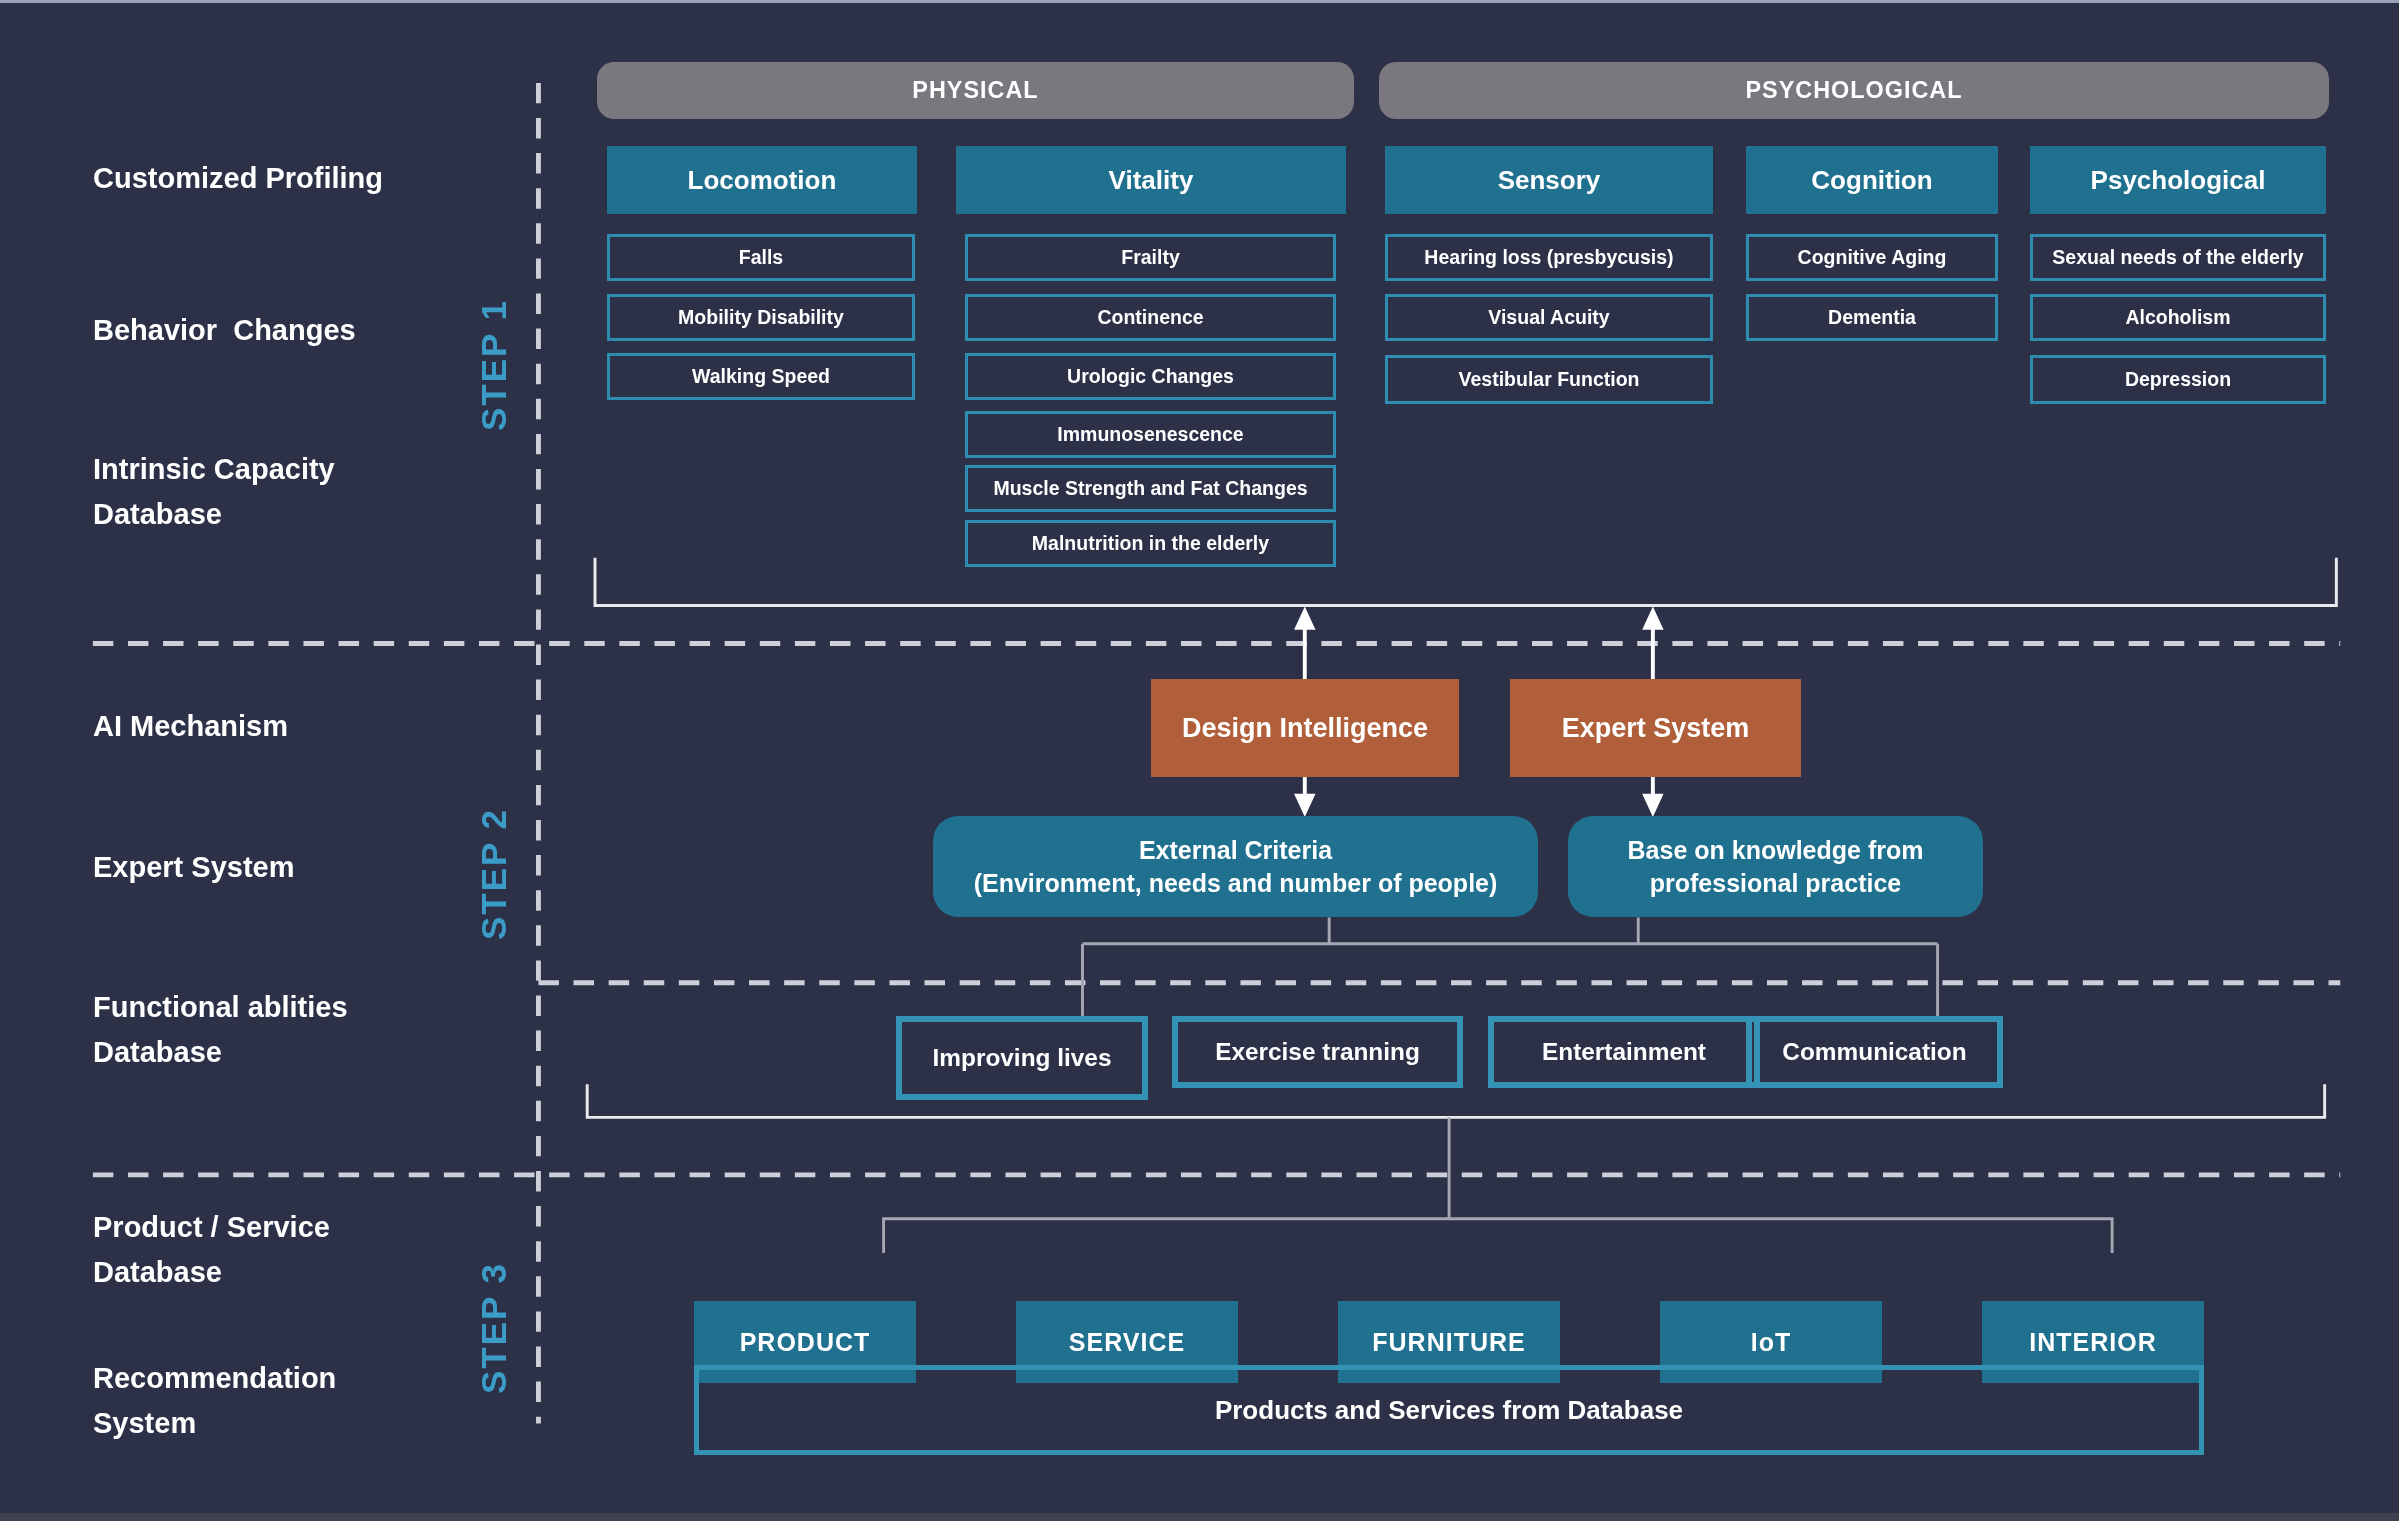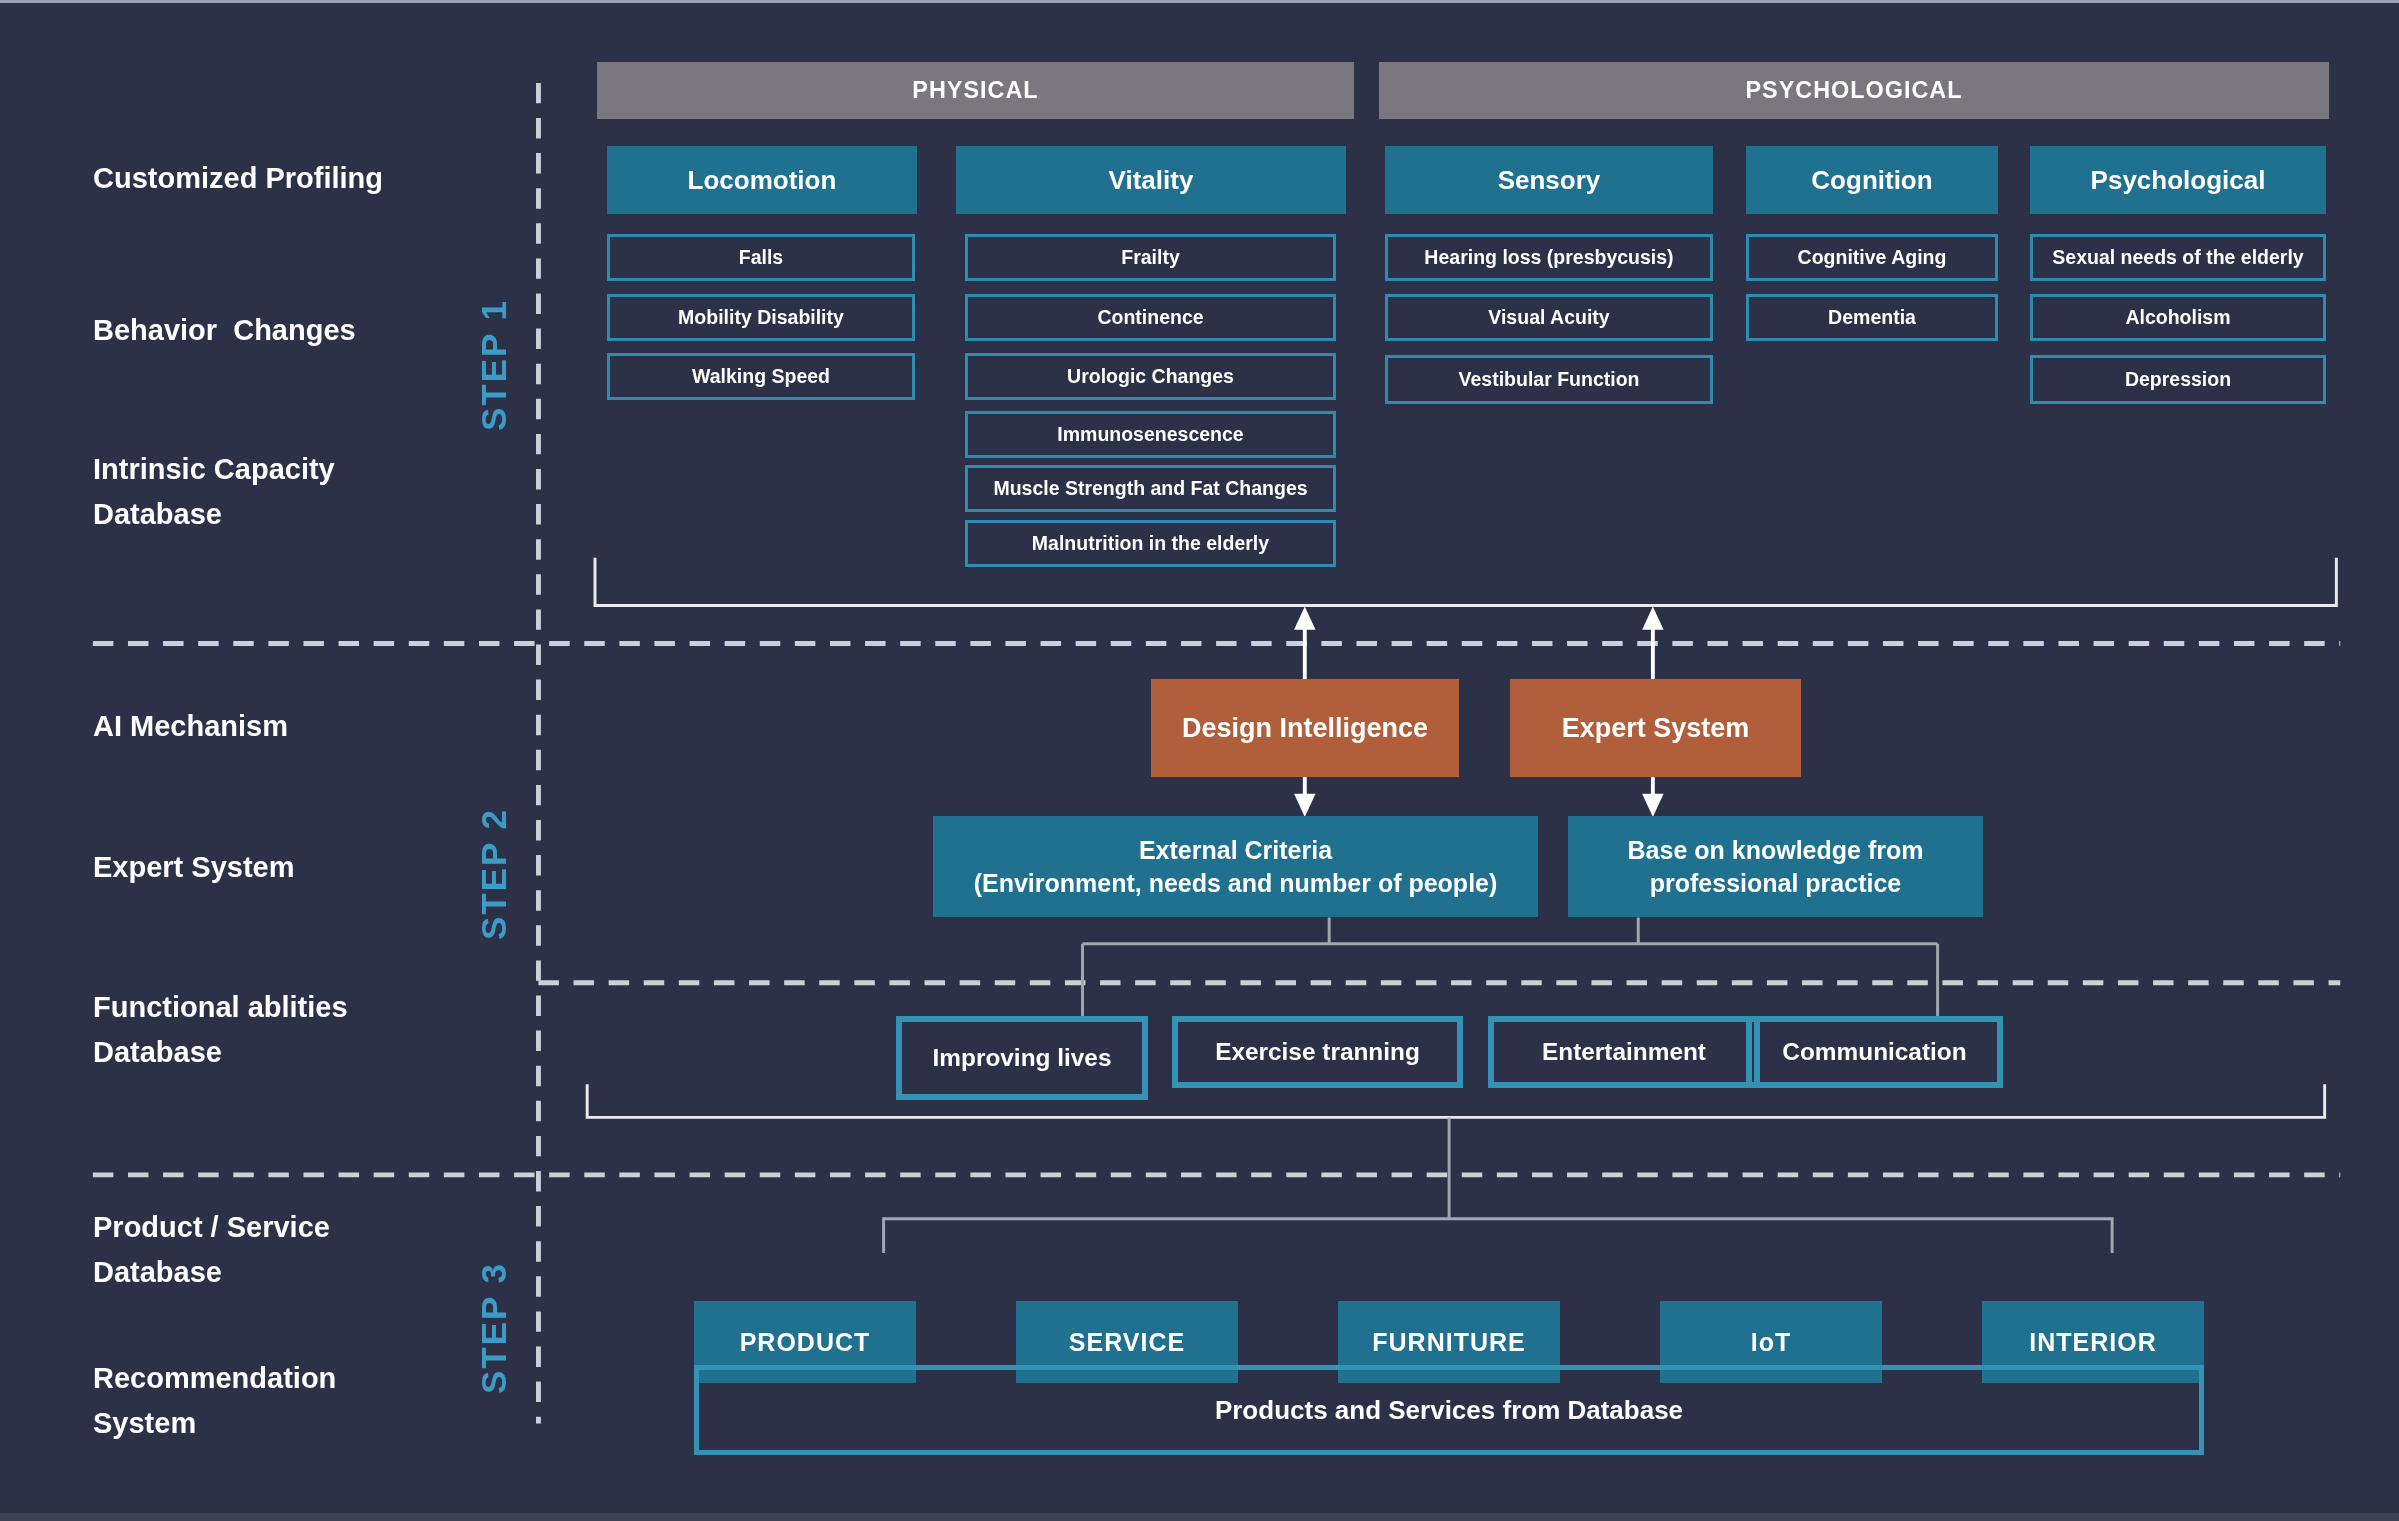--- a/index.html
+++ b/index.html
@@ -14,25 +14,25 @@
     font-family:"Liberation Sans", sans-serif; color:var(--text); overflow:hidden;
   }
   #lines{position:absolute;left:0;top:0;pointer-events:none;}
   .dash{stroke:var(--dash);stroke-width:5;stroke-dasharray:21 15;fill:none;}
   .wline{stroke:var(--wline);stroke-width:3;fill:none;}
   .gline{stroke:var(--gline);stroke-width:3;fill:none;}
   .aline{stroke:#ffffff;stroke-width:4;fill:none;}
   .ahead{fill:#ffffff;}
   .abs{position:absolute;box-sizing:border-box;}
   .ctr{display:flex;align-items:center;justify-content:center;text-align:center;}
-  .hdr-gray{background:var(--gray);font-weight:bold;font-size:23.4px;letter-spacing:1px;}
+  .hdr-gray{background:var(--gray);font-weight:bold;font-size:23.4px;letter-spacing:1px;border-radius:17px;}
   .cat{background:var(--teal);font-weight:bold;font-size:26px;}
   .item{border:3.9px solid var(--outline);font-weight:bold;font-size:19.5px;background:transparent;}
   .orange{background:var(--orange);font-weight:bold;font-size:27px;}
-  .bigteal{background:var(--teal);font-weight:bold;font-size:25px;line-height:33px;flex-direction:column;}
+  .bigteal{background:var(--teal);font-weight:bold;font-size:25px;line-height:33px;flex-direction:column;border-radius:25px;}
   .func{border:6.8px solid var(--outline2);font-weight:bold;font-size:24.4px;}
   .s3{background:var(--teal);font-weight:bold;font-size:25px;letter-spacing:1px;margin-top:48px;}
   .bottom{border:5.9px solid var(--outline2);font-weight:bold;font-size:26px;}
   .left-label{position:absolute;left:93px;font-weight:bold;font-size:29px;line-height:45px;white-space:pre;}
   .step-label{
     position:absolute;color:var(--stepblue);font-weight:bold;font-size:35px;letter-spacing:2px;
     white-space:nowrap;transform:translate(-50%,-50%) rotate(-90deg);
   }
   .edge-top{position:absolute;left:0;top:0;width:2399px;height:2.9px;background:var(--edgetop);}
   .edge-bottom{position:absolute;left:0;top:1513px;width:2399px;height:8.8px;background:var(--edgebottom);}

